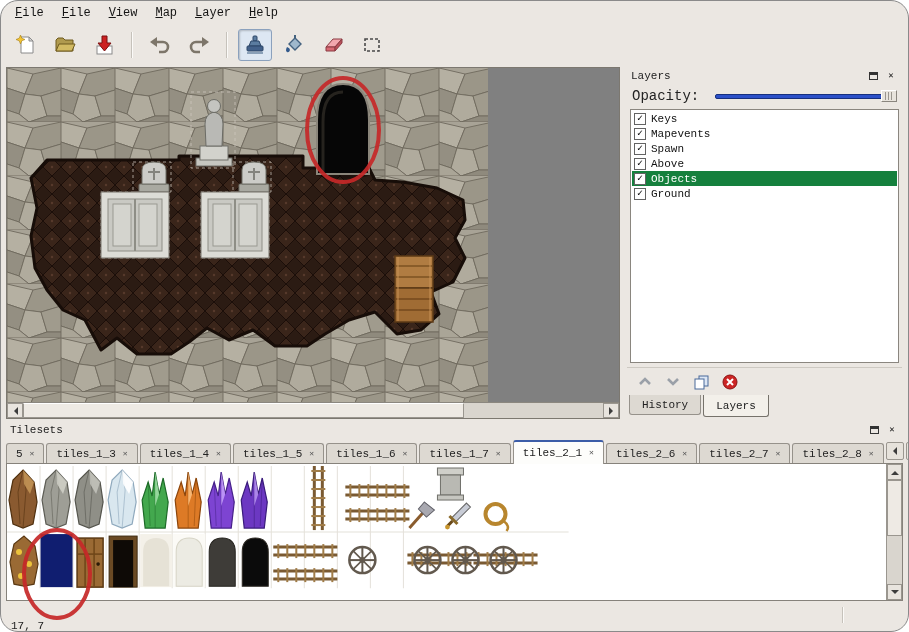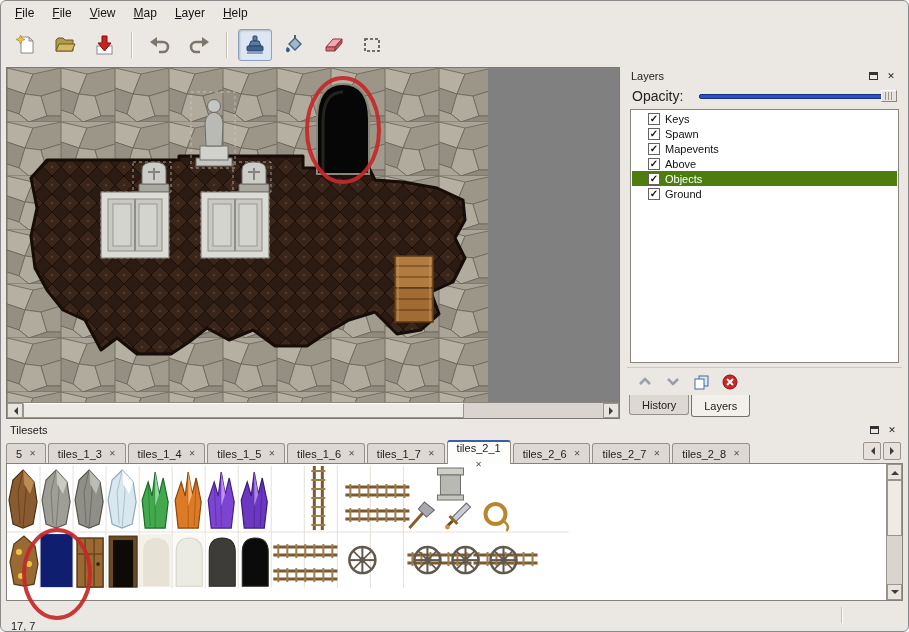--- a/index.html
+++ b/index.html
@@ -1,19 +1,19 @@
 <!DOCTYPE html>
 <html><head>
 <meta charset="utf-8">
 <style>
   * { margin:0; padding:0; box-sizing:border-box; }
   html,body { background:#fff; font-family:"Liberation Sans",sans-serif; }
   #window { position:relative; width:909px; height:632px; border:1px solid #8a8a8a;
-            border-radius:6px; background:#ebe7e2; overflow:hidden;
-            display:flex; flex-direction:column; }
+            border-radius:18px; background:#ebe7e2; overflow:hidden;
+            display:flex; flex-direction:column;font-family:Liberation Mono, monospace; }
 
   
   .menubar { flex:0 0 24px; display:flex; align-items:center; padding:0 6px; gap:2px; }
   .menu-item { display:inline-block; padding:2px 8px; font-size:12px; color:#151515; cursor:default; }
   .menu-item::first-letter { text-decoration:underline; }
 
   
   .toolbar { flex:0 0 40px; display:flex; align-items:center; padding:0 8px; gap:5px; }
   .tbtn { width:34px; height:32px; display:flex; align-items:center; justify-content:center;
           background:none; border:1px solid transparent; border-radius:3px; }
@@ -55,22 +55,22 @@
   .opacity-row { flex:0 0 22px; display:flex; align-items:center; gap:16px; padding:0 5px; font-size:14px; color:#222; }
   .slider { flex:1; height:14px; position:relative; }
   .slider .strack { position:absolute; left:0; right:2px; top:5px; height:5px;
                     background:#2b50c8; border:1px solid #17307e; border-radius:2px; }
   .slider .shandle { position:absolute; right:0; top:1px; width:16px; height:12px;
                      background:#e8e4dd; border:1px solid #8a867f; border-top-color:#fff; border-left-color:#fff;
                      background-image:repeating-linear-gradient(90deg,#9a968f 0 1px,transparent 1px 3px);
                      background-size:8px 8px; background-repeat:no-repeat; background-position:center; }
 
   .layer-list { flex:1; margin:2px 3px 0 3px; background:#fff; border:1px solid #8a867f; padding:1px; overflow:hidden; }
-  .layer-row { display:flex; align-items:center; gap:5px; height:15px; font-size:11px; color:#111; padding:0 16px; }
-  .layer-row.selected { background:#4d7c0f; color:#fff; }
+  .layer-row { display:flex; align-items:center; gap:5px; height:15px; font-size:11px; color:#111; padding:0 2px; }
+  .layer-row.selected { background:#15803d; color:#fff; }
   .checkbox { flex:none; width:12px; height:12px; background:#fff; border:1px solid #636363;
               font-size:10px; line-height:10px; text-align:center; color:#111; }
   .checkbox.checked::after { content:"\2713"; font-weight:bold; }
 
   .dock-btns { flex:0 0 28px; border-top:1px solid #cdc9c2; margin-top:4px;
                display:flex; align-items:center; gap:12px; padding:0 10px; }
   .dock-btns .tbtn2 { background:none; border:none; display:flex; align-items:center; justify-content:center; }
 
   .dock-tabs { flex:0 0 24px; display:flex; align-items:flex-start; padding-left:2px; }
   .dock-tab { display:flex; align-items:center; height:20px; font-size:11px; color:#222; padding:0 12px;
@@ -79,21 +79,21 @@
   .dock-tab.active { background:#f3f0ea; height:22px; border-color:#76726b; }
 
   
   .gap { flex:0 0 2px; }
   .tdock { flex:0 0 186px; display:flex; flex-direction:column; padding:0 5px; min-width:0; }
   .ttabs { flex:0 0 24px; display:flex; align-items:flex-end; }
   .ttab { display:flex; align-items:center; gap:7px; height:20px; font-size:11px; color:#222; padding:0 9px;
           background:#ddd9d2; border:1px solid #96928b; border-bottom:none;
           border-top-left-radius:3px; border-top-right-radius:3px; margin-right:2px; white-space:nowrap; }
   .ttab.active { height:24px; background:#fdfdfb; border-top:2px solid #3c5da8; position:relative; z-index:2;
-                 margin-bottom:-1px; padding-bottom:1px;flex-direction:column; }
+                 margin-bottom:-1px; padding-bottom:1px; }
   .tab-x { font-size:8px; color:#555; line-height:1; }
   .tab-arrows { margin-left:auto; align-self:center; display:flex; gap:2px; padding-right:2px; }
   .tab-arrow { width:18px; height:18px; background:#e6e2db; border:1px solid #9a968f; border-radius:2px;
                display:flex; align-items:center; justify-content:center; }
   .tcanvas { flex:1; border:1px solid #86827b; background:#fff; display:flex; overflow:hidden; margin-bottom:6px; }
   .tcanvas > svg { flex:1; display:block; }
 
   
   .statusbar { flex:0 0 26px; display:flex; align-items:center; font-size:11px; color:#222; padding:0 10px; position:relative;justify-content:center; }
   .status-right { margin-left:auto; display:flex; align-items:center; gap:10px; padding-right:42px;flex-direction:column; }
@@ -308,25 +308,25 @@
         </span>
       </div>
 
       <div class="layer-list">
         <div class="layer-row">
           <span class="checkbox checked"></span>
           <span>Keys</span>
         </div>
         <div class="layer-row">
           <span class="checkbox checked"></span>
-          <span>Spawn</span>
+          <span>Mapevents</span>
         </div>
         <div class="layer-row">
           <span class="checkbox checked"></span>
-          <span>Mapevents</span>
+          <span>Spawn</span>
         </div>
         <div class="layer-row">
           <span class="checkbox checked"></span>
           <span>Above</span>
         </div>
         <div class="layer-row selected">
           <span class="checkbox checked"></span>
           <span>Objects</span>
         </div>
         <div class="layer-row">

